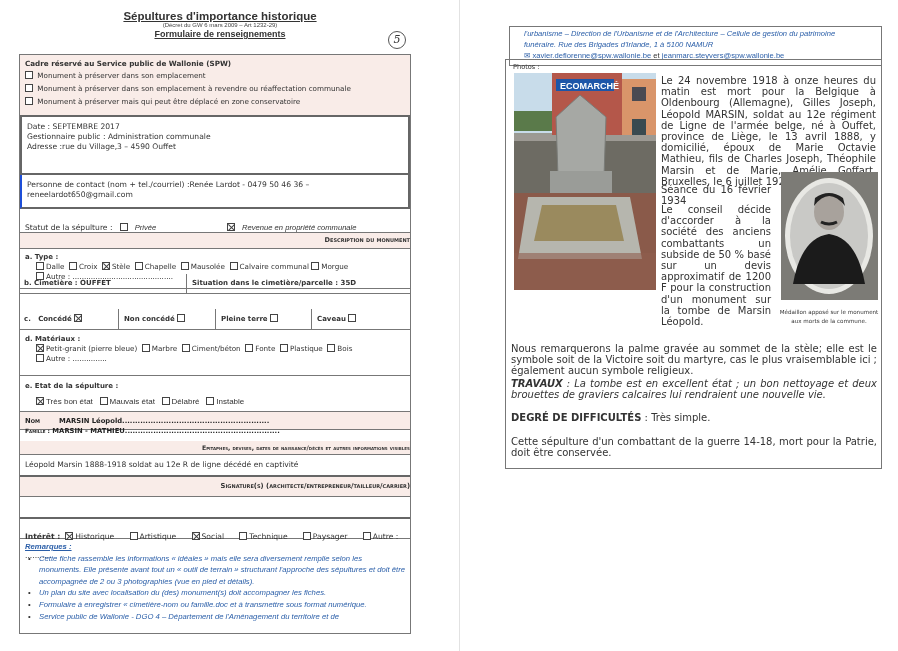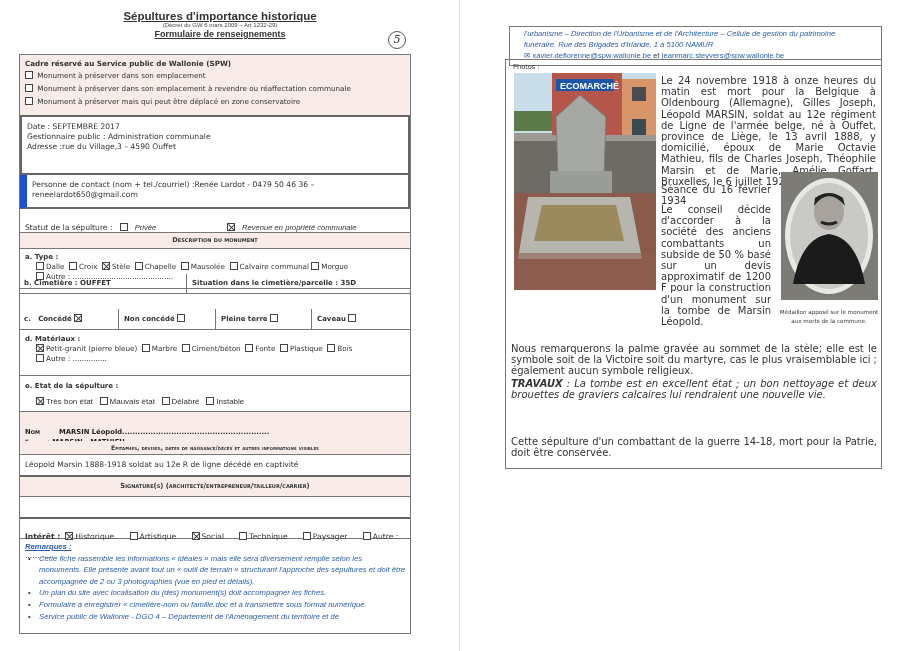--- a/index.html
+++ b/index.html
@@ -17,21 +17,21 @@
   .form{position:absolute;left:19px;top:54px;width:392px;height:580px;border:1px solid #777;font-family:"DejaVu Sans",sans-serif}
   .row{position:absolute;left:0;width:390px;border-bottom:1px solid #777}
   .pink{background:#f9ece8}
   .thick{border-bottom:2px solid #666}
   .small{font-size:7.2px;color:#333}
   .c{font-size:7.6px;color:#333;line-height:10.2px}
   .cb{display:inline-block;width:8px;height:8px;border:1px solid #444;vertical-align:-1px;margin-right:2px;position:relative;background:#fff}
   .cb.x::before,.cb.x::after{content:"";position:absolute;left:3px;top:-1px;width:1px;height:9px;background:#444}
   .cb.x::before{transform:rotate(45deg)}
   .cb.x::after{transform:rotate(-45deg)}
-  .hdr{text-align:center;font-size:6.6px;font-variant:small-caps;color:#333;font-weight:bold}
+  .hdr{text-align:right;font-size:6.6px;font-variant:small-caps;color:#333;font-weight:bold}
   .vline{position:absolute;top:0;bottom:0;width:1px;background:#777}
   .cell{position:absolute;top:0;height:100%;padding:5px 4px;font-size:7px;font-weight:bold;color:#333}
   .rem{color:#2a5ea8;font-style:italic;font-size:7.7px;line-height:11.6px;font-family:"Liberation Sans",sans-serif}
   .rem ul{list-style:none}
   .rem li{position:relative;padding-left:14px}
   .rem li::before{content:"•";position:absolute;left:3px;color:#333;font-style:normal}
   .rem .title{font-weight:bold;text-decoration:underline}
 
   
   .rtop{position:absolute;left:509px;top:26px;width:373px;height:40px;border:1px solid #777;padding:1px 14px;font-family:"Liberation Sans",sans-serif;font-size:7.6px;line-height:11.2px;color:#2a5ea8;font-style:italic}
@@ -63,21 +63,21 @@
     <div class="small" style="margin-bottom:4px"><span class="cb"></span> <span>Monument à préserver dans son emplacement à revendre ou réaffectation communale</span></div>
     <div class="small"><span class="cb"></span> <span>Monument à préserver mais qui peut être déplacé en zone conservatoire</span></div>
   </div>
 
   <div class="row thick" style="top:62px;height:58px;padding:5px 5px;border-left:2px solid #666;border-right:2px solid #666">
     <div class="c">Date : SEPTEMBRE 2017</div>
     <div class="c">Gestionnaire public : Administration communale</div>
     <div class="c">Adresse :rue du Village,3 – 4590 Ouffet</div>
   </div>
 
-  <div class="row thick" style="top:120px;height:34px;padding:5px 5px;border-left:7px solid #1d4ed8;border-right:2px solid #666">
+  <div class="row thick" style="top:120px;height:34px;padding:5px 5px;border-left:2px solid #1d4ed8;border-right:2px solid #666">
     <div class="c">Personne de contact (nom + tel./courriel) :Renée Lardot - 0479 50 46 36 –</div>
     <div class="c">reneelardot650@gmail.com</div>
   </div>
 
   <div class="row" style="top:154px;height:24px;padding:6px 5px">
     <span class="c">Statut de la sépulture :</span>
     <span class="cb" style="margin-left:2px"></span>
     <span class="c" style="font-style:italic;font-family:'Liberation Sans',sans-serif">Privée</span>
     <span style="position:absolute;left:207px;top:6px">
       <span class="cb x"></span>
@@ -133,21 +133,21 @@
   <div class="row" style="top:321px;height:36px;padding:5px 5px">
     <div class="c" style="font-weight:bold;font-size:7px;margin-bottom:6px">e.  Etat de la sépulture :</div>
     <div class="c" style="padding-left:11px;font-family:'Liberation Sans',sans-serif;font-size:8px">
       <span><span class="cb x"></span><span>Très bon état</span></span>&nbsp;&nbsp;
       <span><span class="cb"></span><span>Mauvais état</span></span>&nbsp;&nbsp;
       <span><span class="cb"></span><span>Délabré</span></span>&nbsp;&nbsp;
       <span><span class="cb"></span><span>Instable</span></span>
     </div>
   </div>
 
-  <div class="row pink" style="top:357px;height:29px;padding:15px 5px;font-size:6.8px;font-weight:bold;line-height:10px">
+  <div class="row pink" style="top:357px;height:18px;padding:4px 5px;font-size:6.8px;font-weight:bold;line-height:10px">
     <div><span style="font-variant:small-caps;display:inline-block;width:34px">Nom</span><span>MARSIN Léopold.........................................................</span></div>
     <div><span style="font-variant:small-caps;font-size:6px">Famille :</span> <span>MARSIN - MATHIEU............................................................</span></div>
   </div>
 
   <div class="row pink hdr" style="top:386px;height:14px;line-height:13px;font-size:6.2px">Epitaphes, devises, dates de naissance/décès et autres informations visibles</div>
 
   <div class="row thick" style="top:400px;height:22px;padding:5px 5px">
     <div class="c">Léopold Marsin 1888-1918 soldat au 12e R de ligne décédé en captivité</div>
   </div>
 
@@ -225,15 +225,16 @@
       <path d="M40 50 Q48 54 56 50" stroke="#222" stroke-width="3" fill="none"></path>
       <path d="M12 112 Q20 66 48 62 Q76 66 84 112 Z" fill="#1b1b1b"></path>
     </svg>
   </div>
   <div class="para" style="left:268px;top:248px;width:110px;font-size:5.6px;line-height:8.6px;text-align:center">Médaillon apposé sur le monument aux morts de la commune.</div>
 
   <div class="para" style="left:5px;top:283px;width:366px">Nous remarquerons la palme gravée au sommet de la stèle; elle est le symbole soit de la Victoire soit du martyre, cas le plus vraisemblable ici ; également aucun symbole religieux.</div>
 
   <div class="para" style="left:5px;top:318px;width:366px;font-style:italic"><b style="font-style:italic">TRAVAUX</b><span> : La tombe est en excellent état ; un bon nettoyage et deux brouettes de graviers calcaires lui rendraient une nouvelle vie.</span></div>
 
+  <div class="para" style="left:5px;top:352px;width:366px"><b>DEGRÉ DE DIFFICULTÉS</b><span> : Très simple.</span></div>
 
   <div class="para" style="left:5px;top:376px;width:366px;font-weight:normal">Cette sépulture d'un combattant de la guerre 14-18, mort pour la Patrie, doit être conservée.</div>
 </div>
 
 </body></html>

